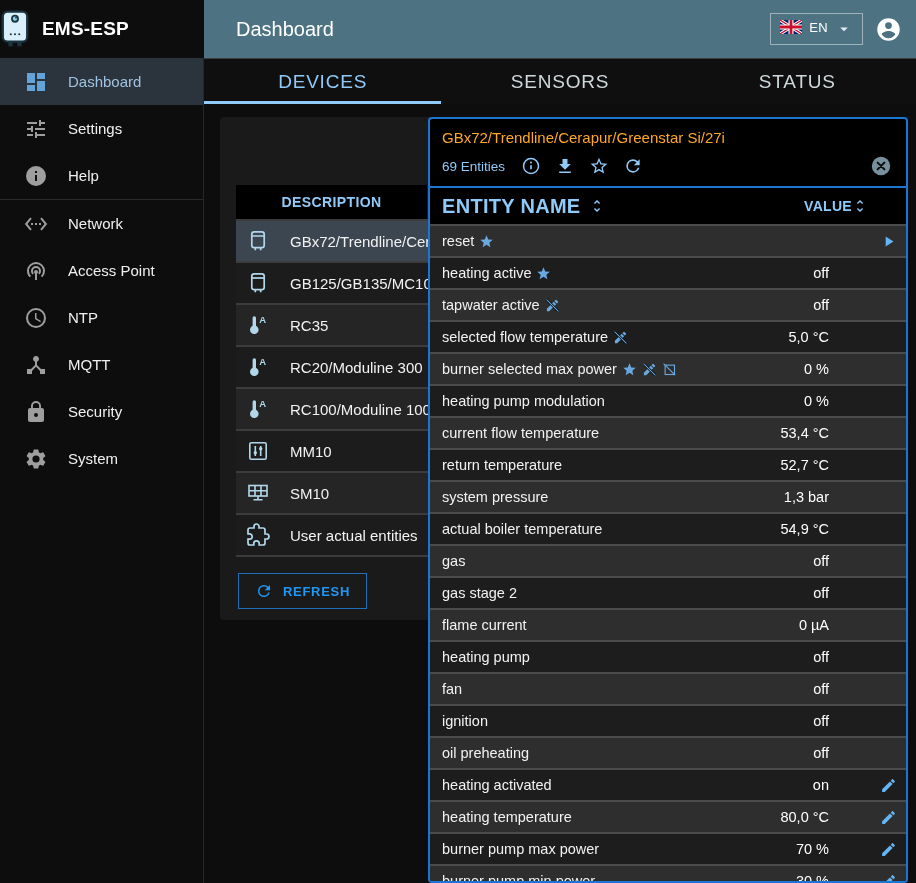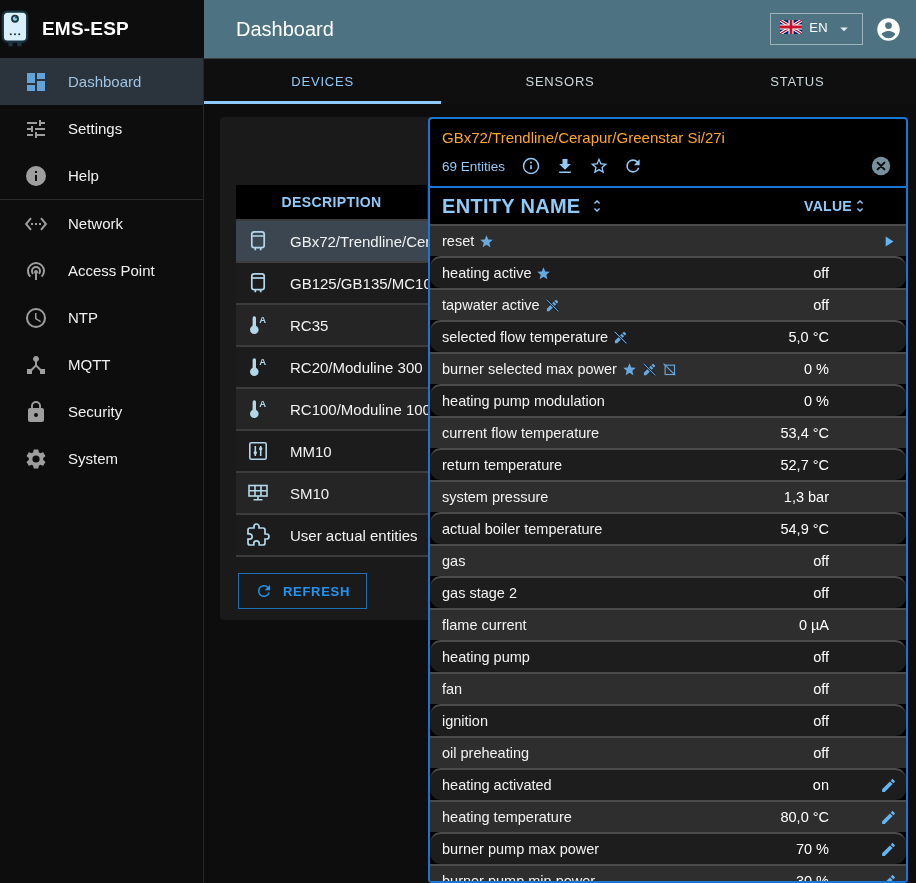--- a/index.html
+++ b/index.html
@@ -29,21 +29,21 @@
   .side-item .s-lbl { font-size:15px; }
   .side-item.active { background:#2b333c; }
   .side-item.active .s-lbl { color:#9fc3e2; }
   .side-item.active .s-ic { color:#64a3d8; }
   .side-divider { height:1px; background:#2b2b2b; margin:0; }
 
   
   .tabbar { position:absolute; left:204px; top:58px; width:712px; height:46px; background:#0f0f0f;
             border-top:1px solid #3d3d3d; display:flex; z-index:3; }
   .tab { flex:1; display:flex; align-items:center; justify-content:center; position:relative;
-         color:#cfd8dc; font-size:13px; font-weight:500; letter-spacing:.8px; cursor:pointer; }
+         color:#cfd8dc; font-size:19px; font-weight:500; letter-spacing:.8px; cursor:pointer; }
   .tab.active { color:#90caf9; }
   .tab.active::after { content:""; position:absolute; left:0; bottom:0; width:100%; height:3px; background:#90caf9; }
 
   
   .device-card { position:absolute; left:220px; top:117px; width:223px; height:503px;
                  background:#1a1a1a; border-radius:4px; z-index:2; overflow:hidden; }
   .device-card .spacer-top { height:68px; }
   .dev-head { height:34px; background:#000; display:flex; align-items:center; justify-content:center;
               margin:0 16px 0 16px; }
   .dev-head span { color:#90caf9; font-size:14px; font-weight:600; letter-spacing:.4px; }
@@ -71,21 +71,21 @@
   .close-ic { width:22px; height:22px; color:#78909c; margin-left:auto; margin-right:2px; cursor:pointer; }
   .thead { height:36px; display:flex; align-items:center; background:#000; padding-left:12px; }
   .th-name { flex:1; display:flex; align-items:center; gap:8px; color:#90caf9; font-size:20px;
              font-weight:600; letter-spacing:.3px; cursor:pointer; }
   .th-value { display:flex; align-items:center; color:#90caf9; font-size:14px; font-weight:600;
               letter-spacing:.3px; padding-right:8px; cursor:pointer; }
   .th-spacer { width:30px; }
   .sort-ic { width:16px; height:16px; color:#90caf9; }
   .erow { height:32px; display:flex; align-items:center; border-top:2px solid #4b4b4b; padding-left:12px;gap:29px; }
   .erow.light { background:#2e2e2e; }
-  .erow.dark  { background:#1d1d1d;border-radius:11px; }
+  .erow.dark  { background:#1d1d1d; }
   .e-name { flex:1; display:flex; align-items:center; gap:5px; color:#f2f2f2; font-size:14.5px;
             white-space:nowrap; overflow:hidden; }
   .flag-ic { width:15px; height:15px; color:#6aa9e0; flex:0 0 auto; }
   .e-value { color:#fff; font-size:14.5px; text-align:right; padding-right:12px; white-space:nowrap; }
   .e-act { width:36px; display:flex; align-items:center; justify-content:center; flex:0 0 auto; }
   .act-ic { width:17px; height:17px; color:#64b5f6; cursor:pointer; }
 </style>
 </head>
 <body>
 

